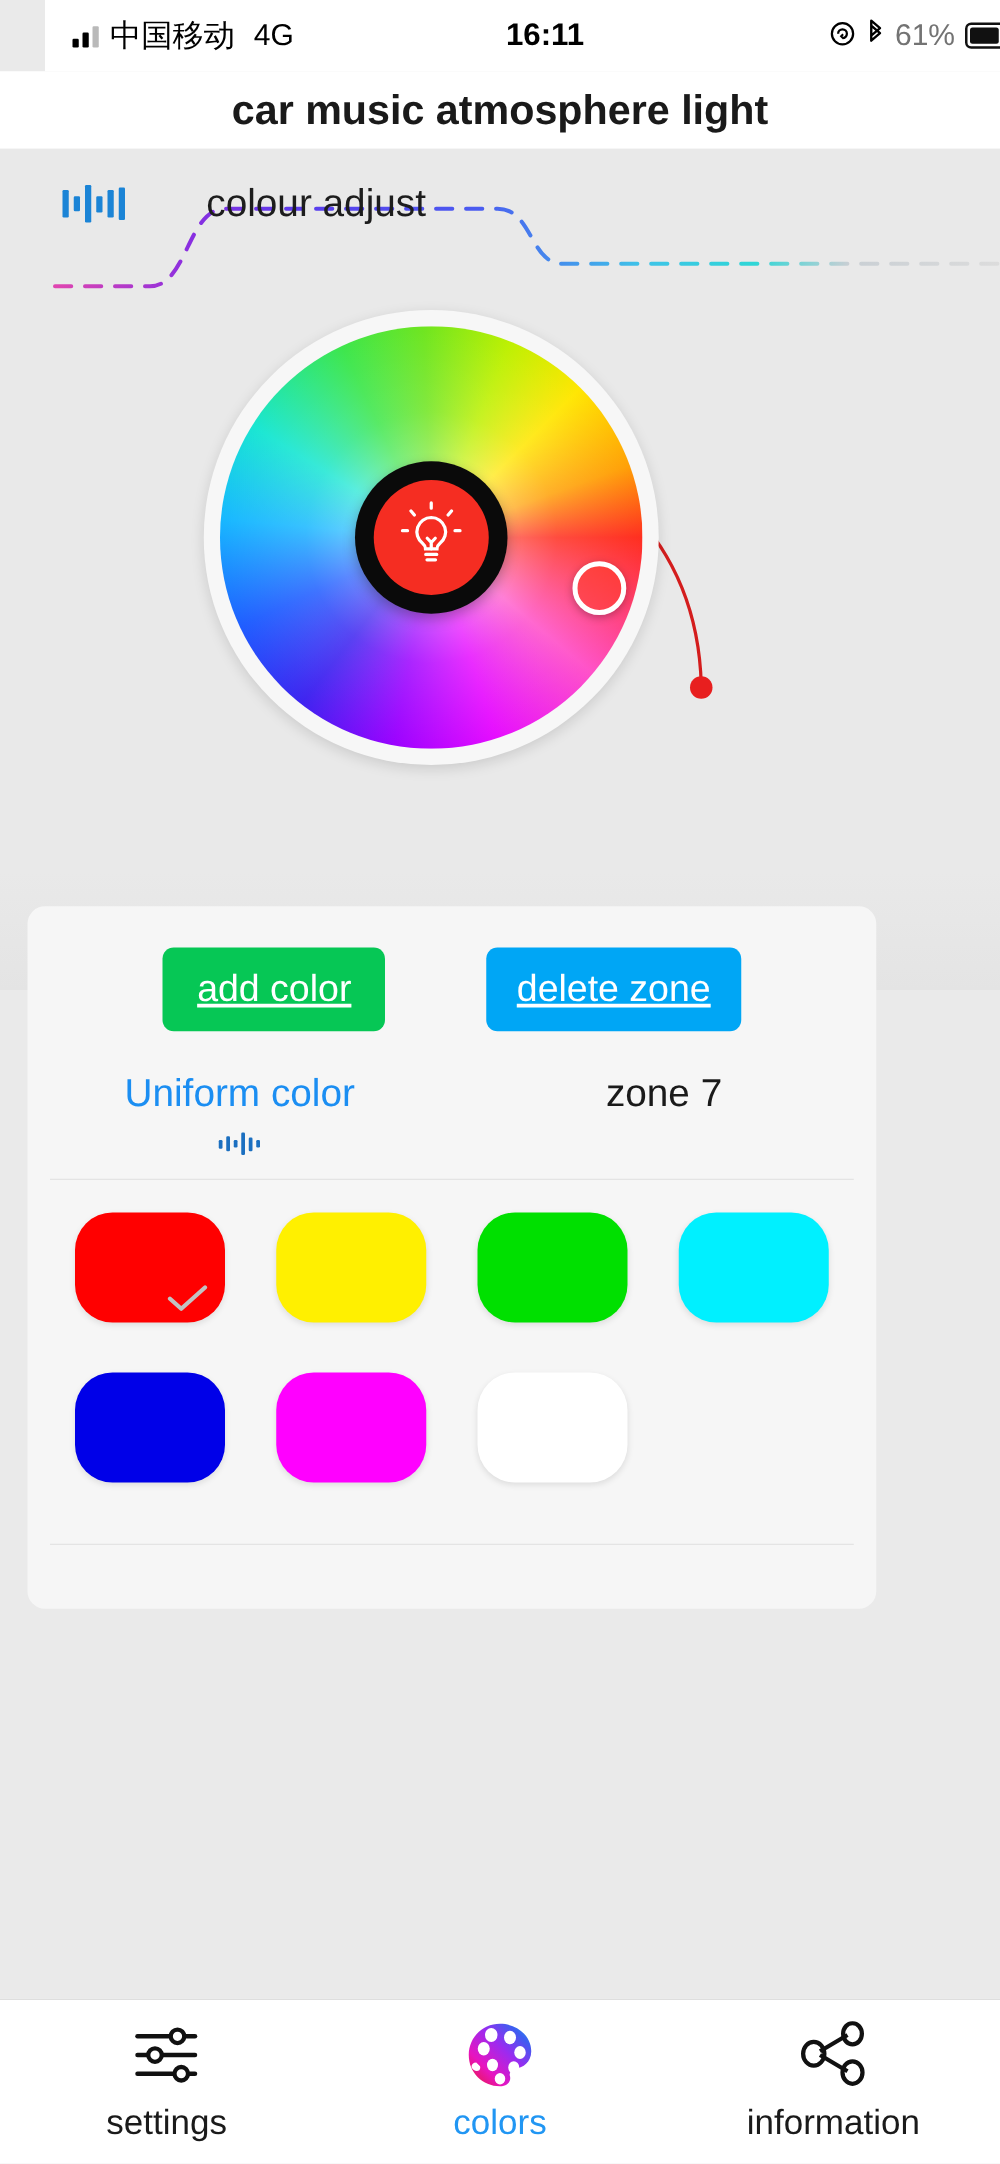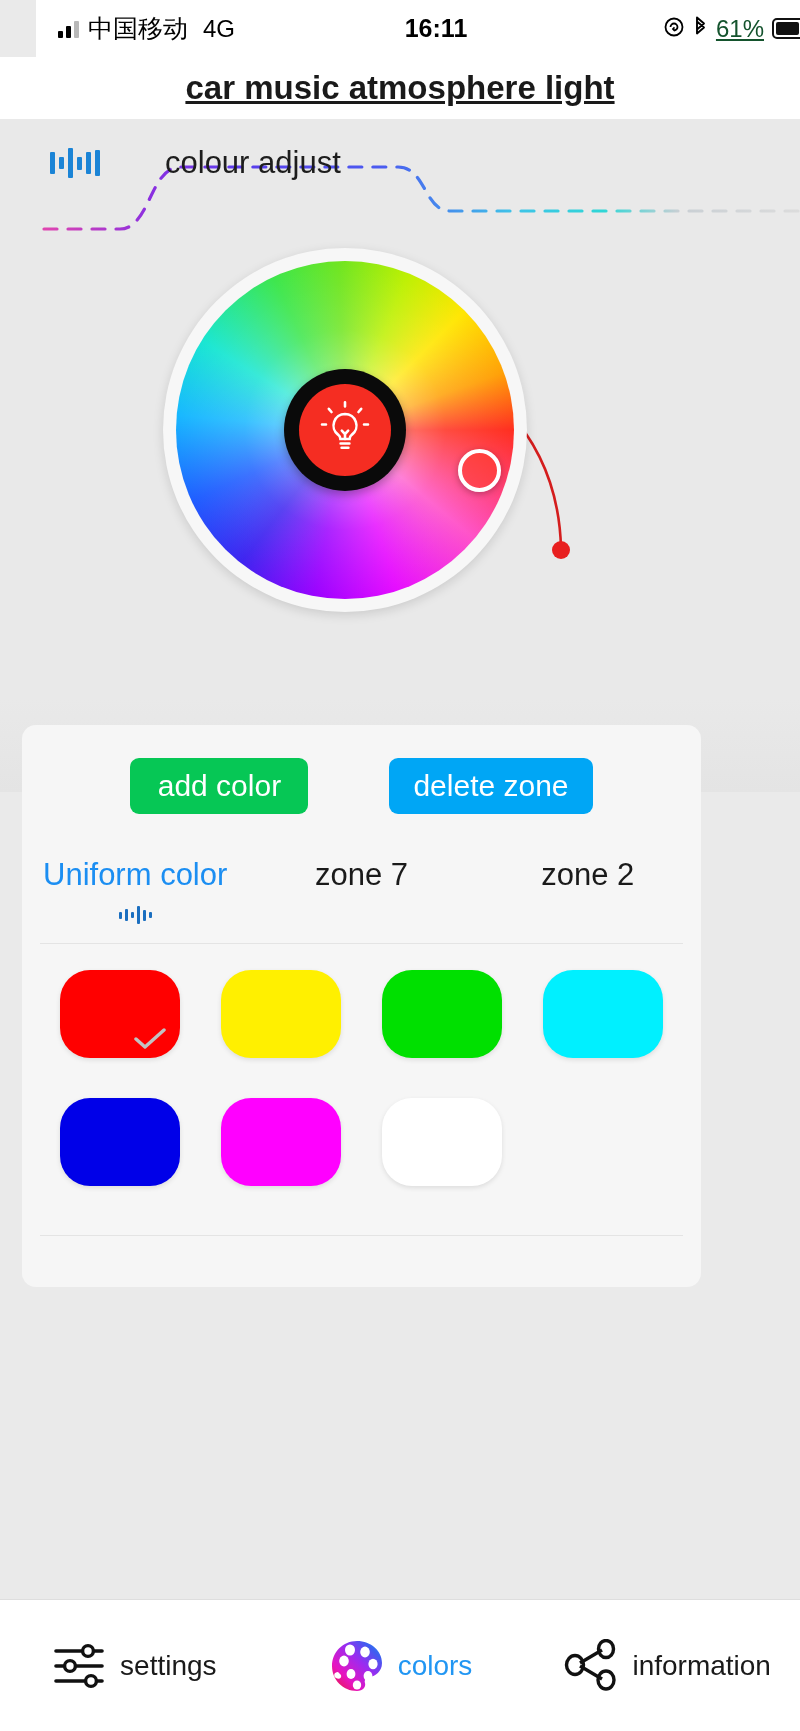--- a/index.html
+++ b/index.html
@@ -77,22 +77,21 @@
     position: relative;
     z-index: 2;
   }
   .sb-right .glyph {
     font-size: 21px;
     color: #000;
     line-height: 1;
   }
   .sb-pct {
     font-size: 24px;
-    color: #14532d;
-    text-decoration: underline;
+    color: #737373;
   }
   .battery {
     position: relative;
     width: 42px; height: 21px;
     border: 2px solid #111;
     border-radius: 5px;
     box-sizing: border-box;
   }
   .battery::after {
     content: "";
@@ -118,21 +117,20 @@
     width: 800px; height: 62px;
     background: #ffffff;
     display: flex;
     align-items: center;
     justify-content: center;
   }
   .title-text {
     font-size: 33px;
     font-weight: bold;
     color: #1a1a1a;
-    text-decoration: underline;
   }
 
   
   .wheel-panel {
     position: absolute;
     top: 119px; left: 0;
     width: 800px; height: 673px;
     background: linear-gradient(180deg,#e9e9e9 0%, #e9e9e9 86%, #e4e4e4 100%);
     overflow: hidden;
     padding-left: 40px;
@@ -260,23 +258,24 @@
     justify-content: center;
     gap: 81px;
   }
   .btn {
     border: none;
     border-radius: 9px;
     color: #ffffff;
     font-size: 30px;
     font-family: "Liberation Sans", sans-serif;
     padding: 0 24px;
-    height: 56px;
+    height: 67px;
     min-width: 178px;
     cursor: pointer;
+    text-decoration: underline;
   }
   .btn-add { background: #06c755; }
   .btn-del { background: #00a6f5; }
 
   .zone-row {
     position: absolute;
     left: 0; top: 132px;
     width: 679px;
     display: flex;
   }
@@ -351,21 +350,21 @@
     position: absolute;
     left: 0; bottom: 0;
     width: 800px; height: 131px;
     background: #ffffff;
     border-top: 1px solid #dedede;
     display: flex;
   }
   .nav-item {
     flex: 1;
     display: flex;
-    flex-direction: row;
+    flex-direction: column;
     align-items: center;
     justify-content: center;
     gap: 12px;
     cursor: pointer;
   }
   .nav-label {
     font-size: 28px;
     color: #1a1a1a;
   }
   .nav-item.active .nav-label { color: #2196f3; }
@@ -479,23 +478,20 @@
             <i></i>
             <i></i>
             <i></i>
             <i></i>
             <i></i>
             <i></i>
           </div>
       </div>
       <div class="zone-tab">
         <div class="zlabel">zone 7</div>
-      </div>
-      <div class="zone-tab">
-        <div class="zlabel">zone 2</div>
       </div>
     </div>
 
     <div class="divider top"></div>
 
     <div class="swatch-grid">
       <div class="swatch" style="background:#ff0000">
         <svg class="tick" viewBox="0 0 34 22">
           <path d="M3 11 L12 19 L31 2" fill="none" stroke="#c2c2c2" stroke-width="3.4" stroke-linecap="round" stroke-linejoin="round"></path>
         </svg>

